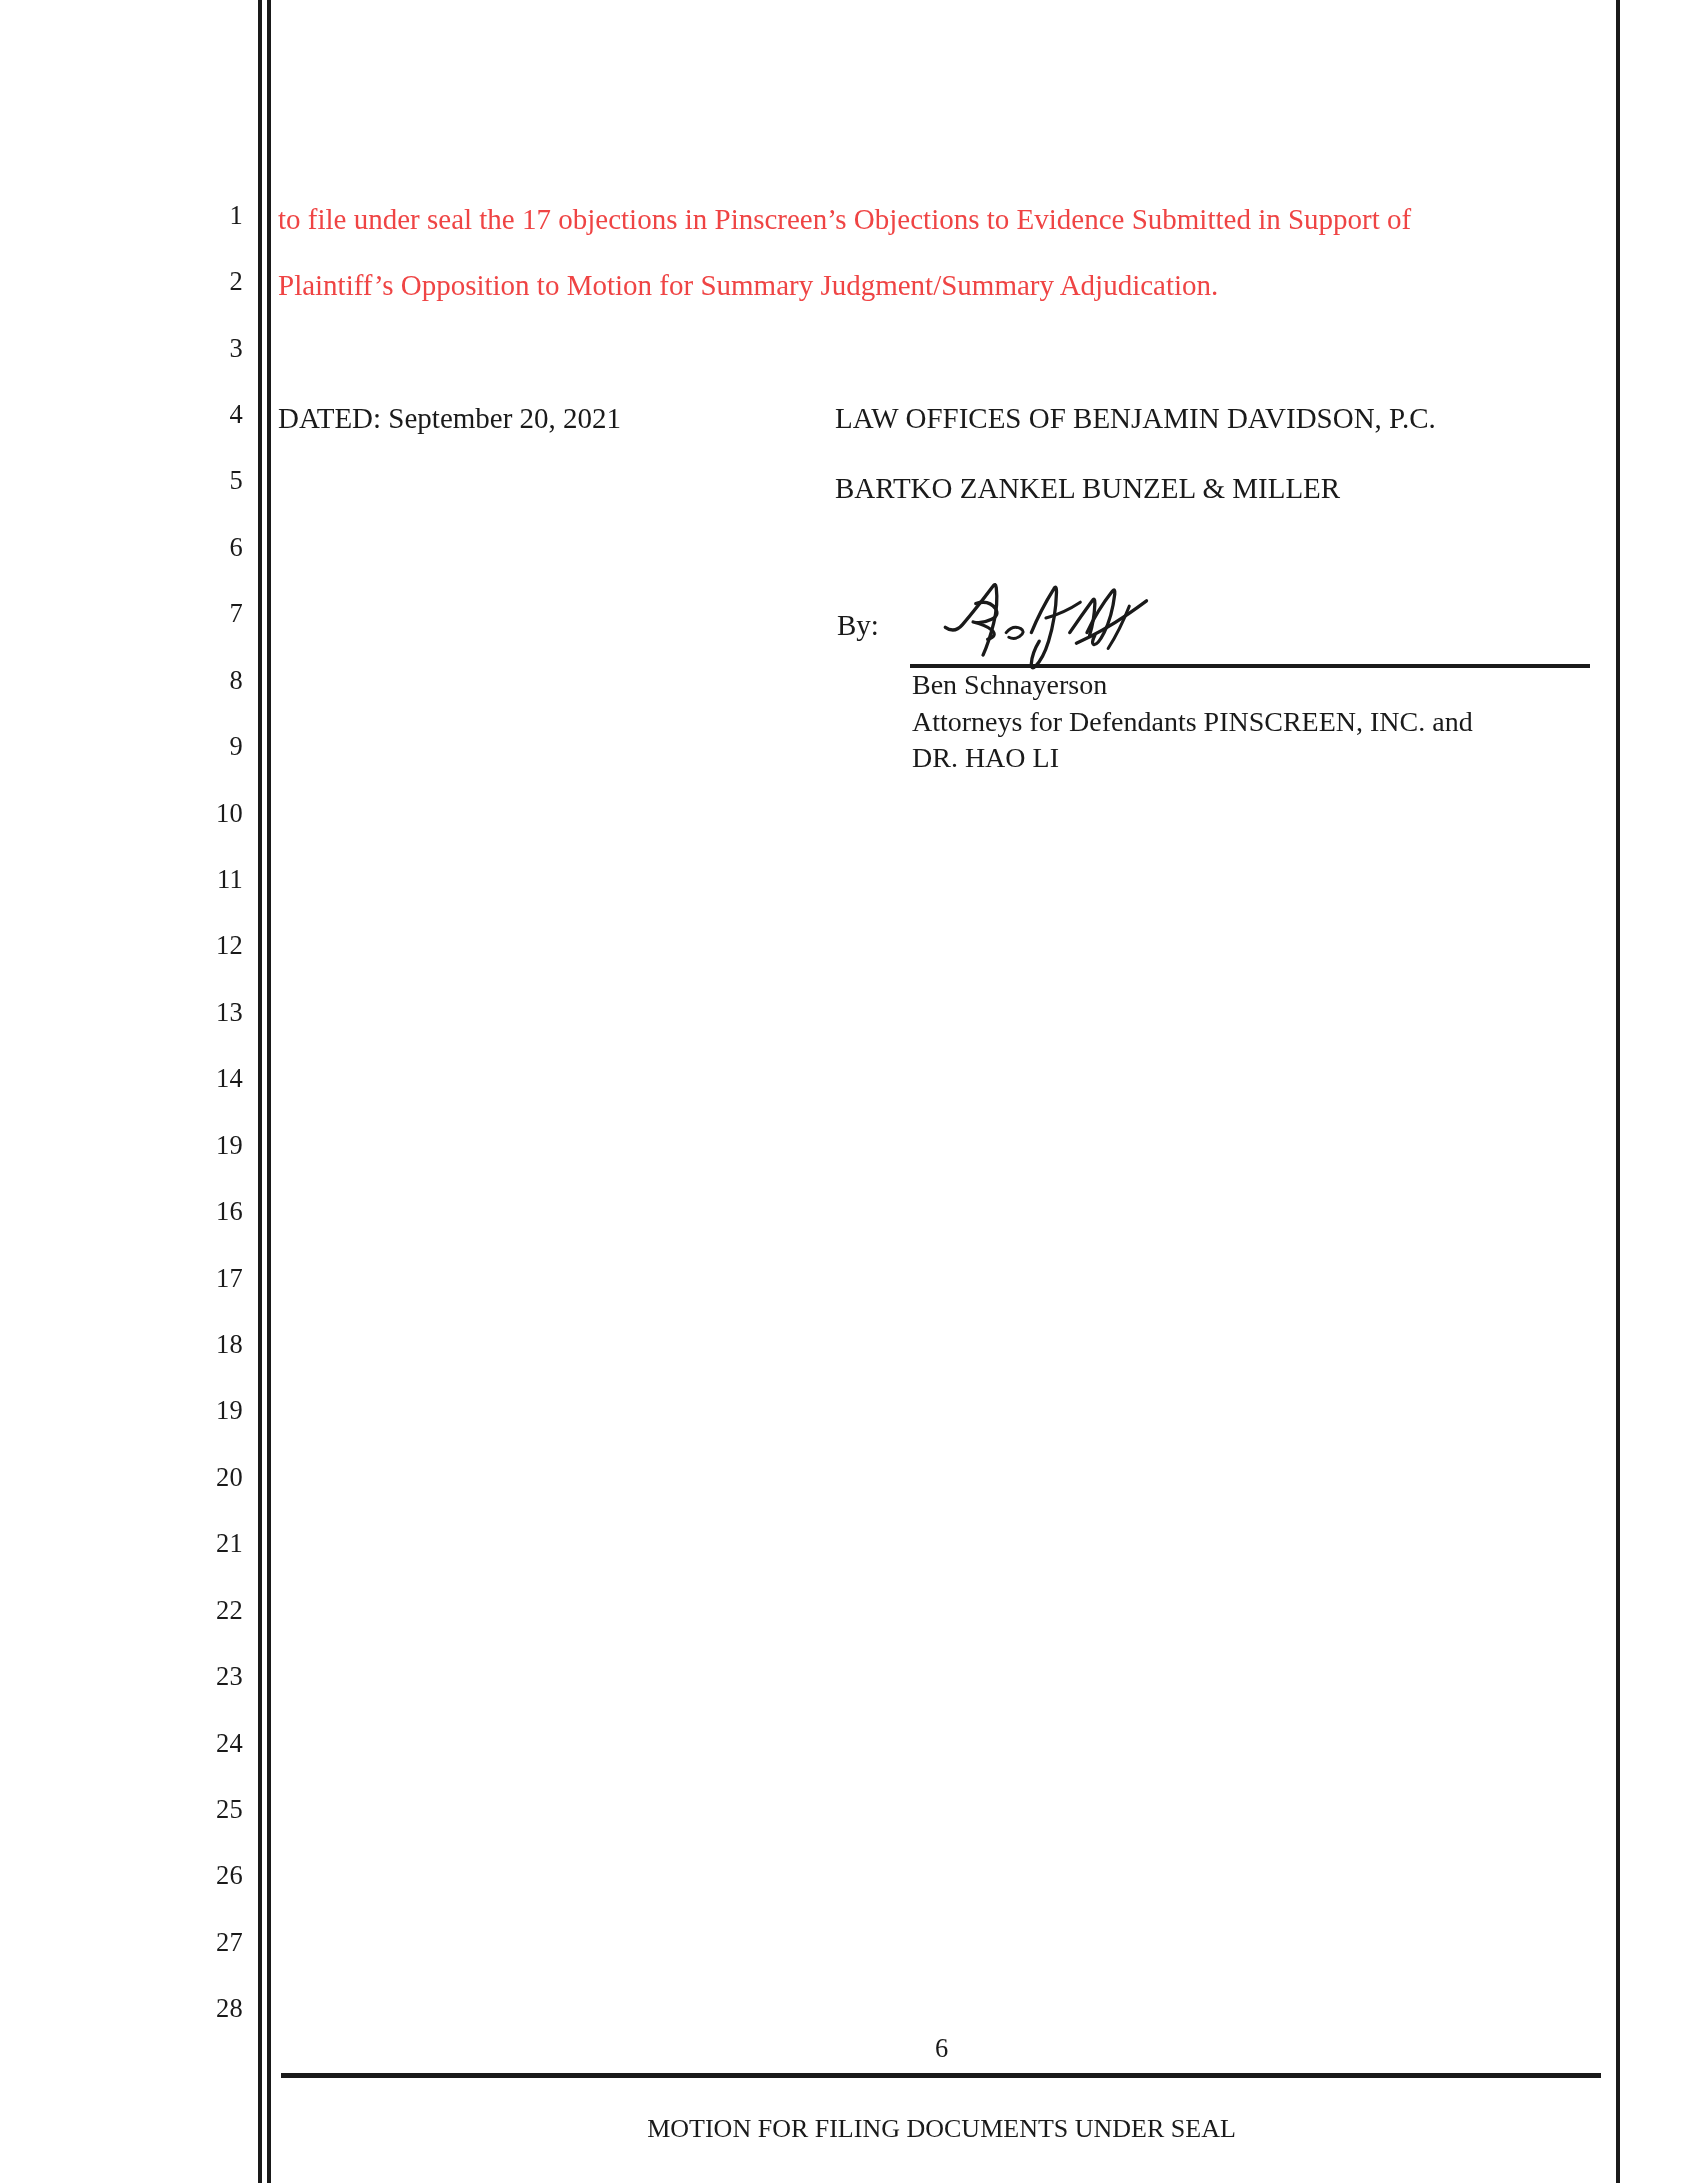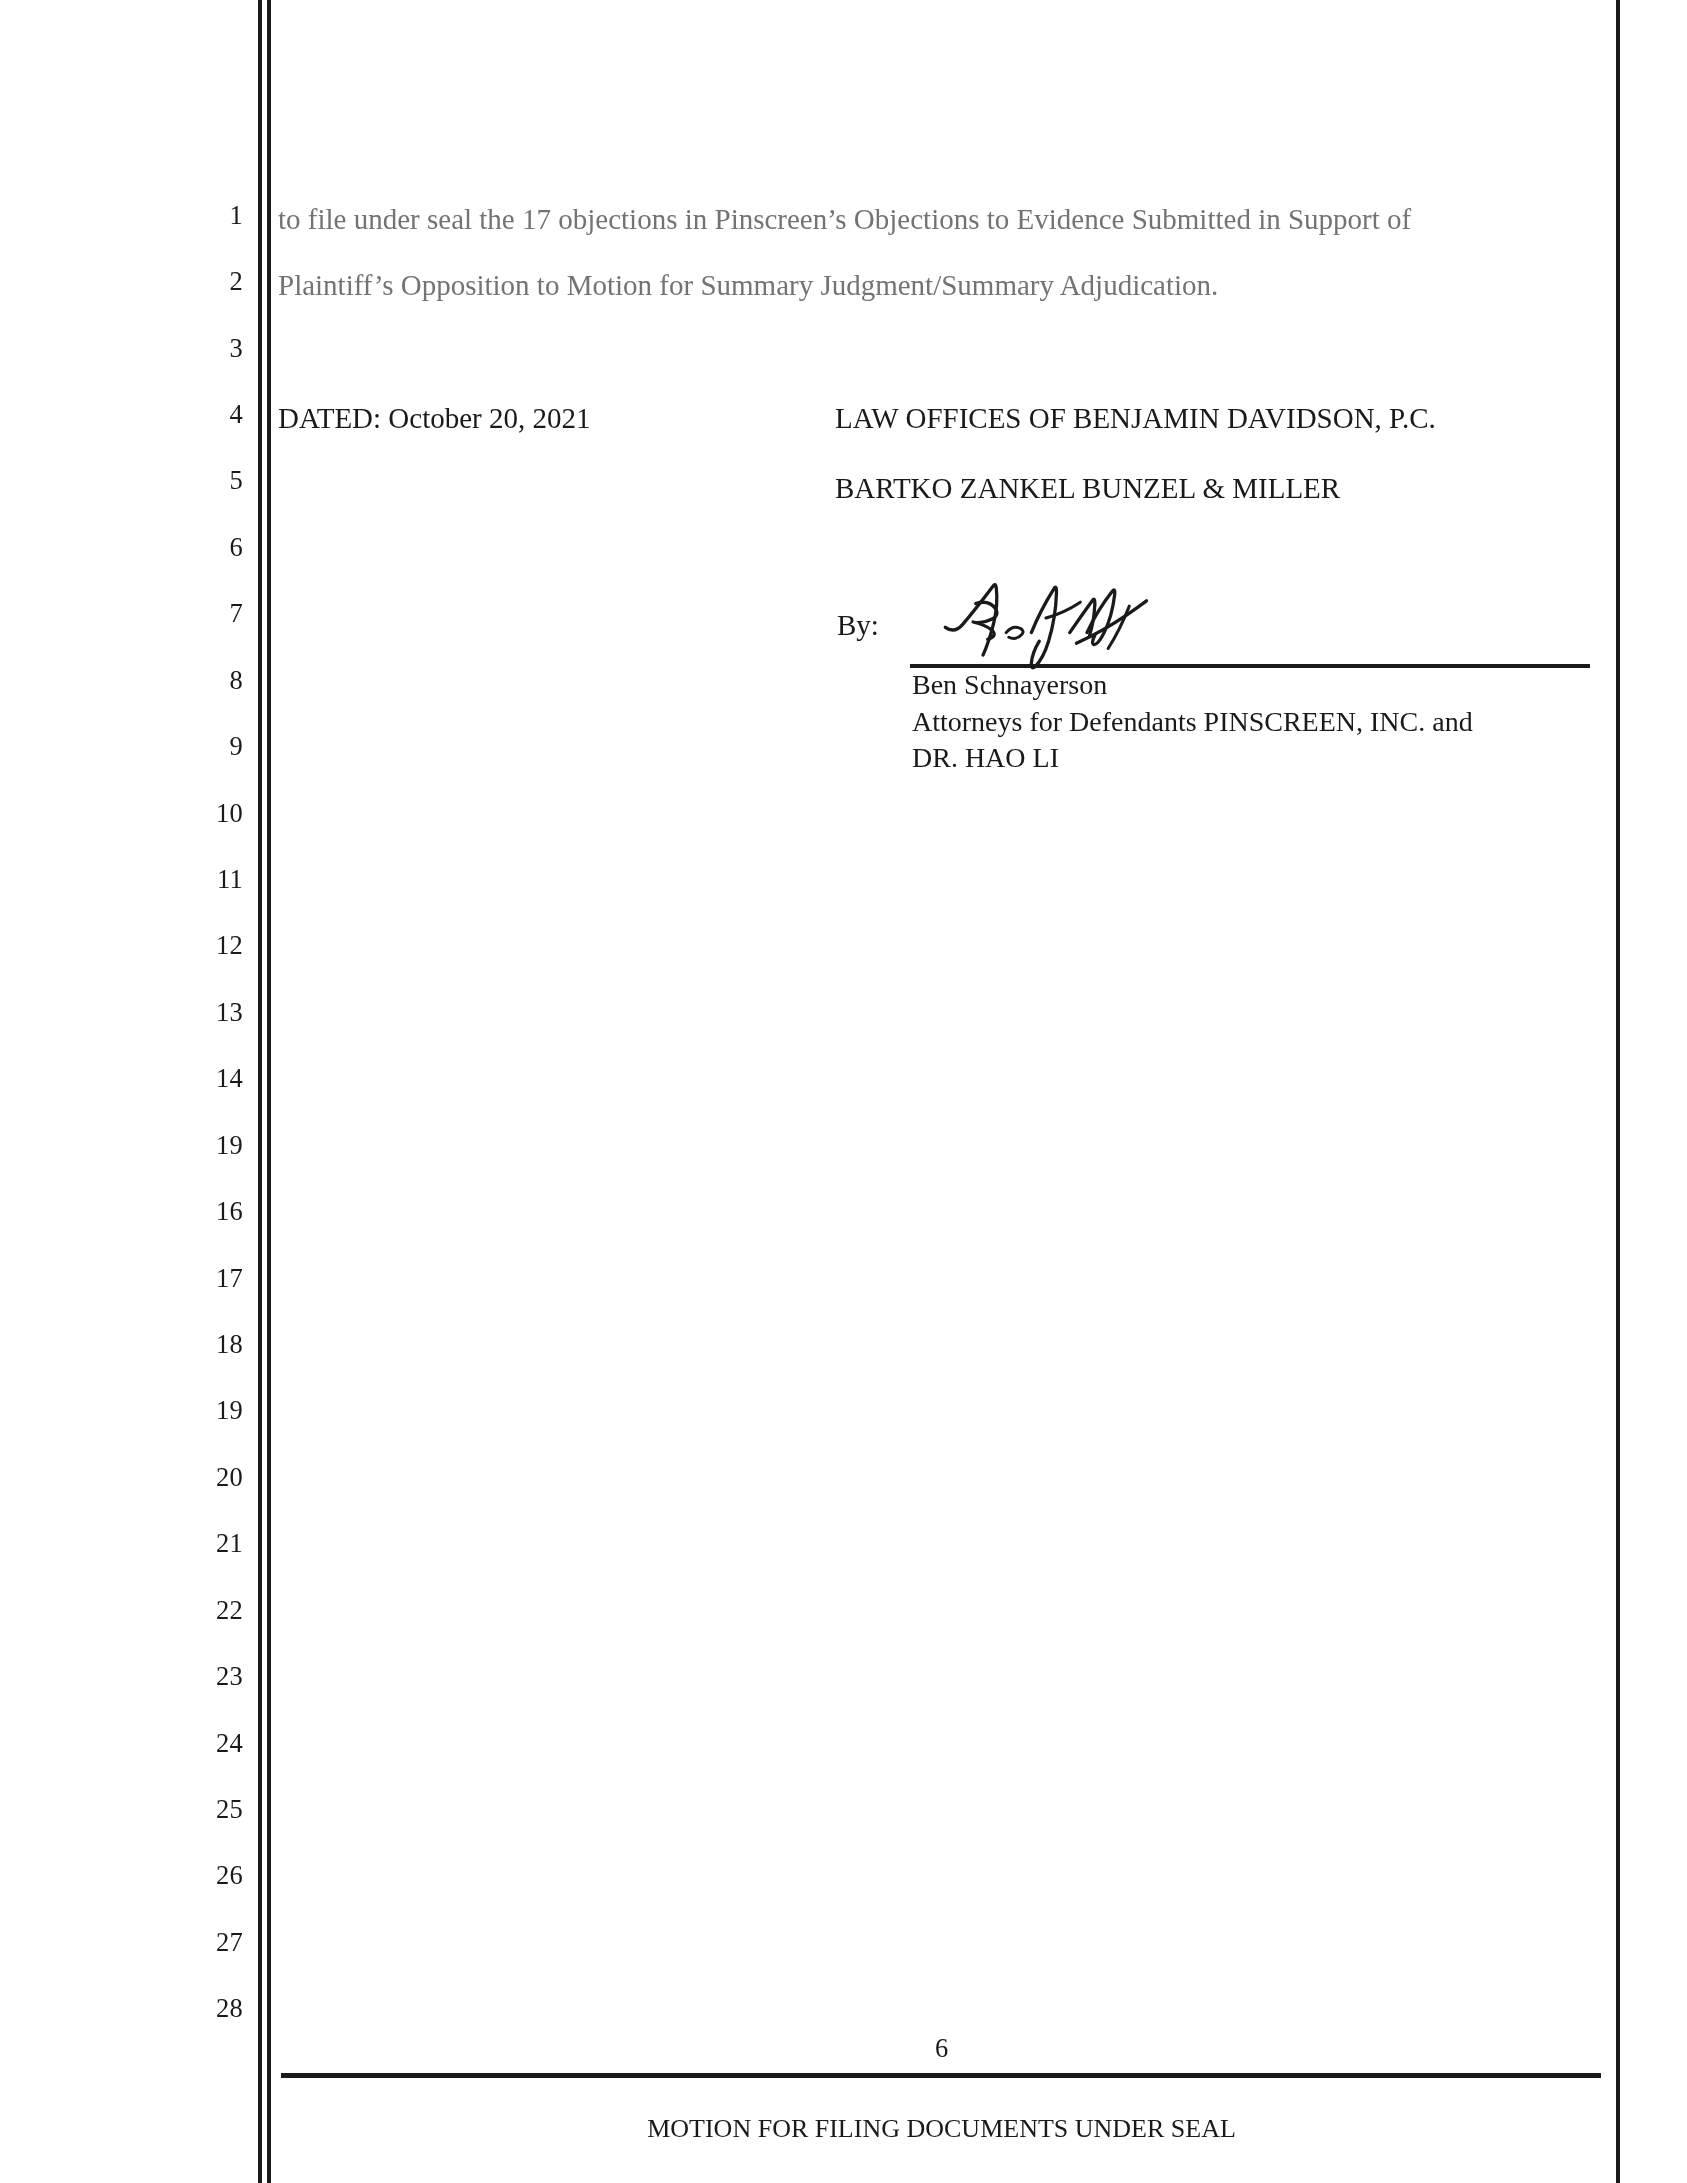--- a/index.html
+++ b/index.html
@@ -62,21 +62,21 @@
     width: 1327px;
     height: 2183px;
   }
 
   .para-line {
     position: absolute;
     left: 0;
     font-size: 29px;
     line-height: 32px;
     white-space: nowrap;
-    color: #737373;
+    color: #ef4444;
   }
 
   
   .dated-label {
     position: absolute;
     left: 0;
     font-size: 29px;
     line-height: 32px;
     white-space: nowrap;
   }
@@ -187,21 +187,21 @@
     <div class="line-number" style="top: 1862px;">26</div>
     <div class="line-number" style="top: 1929px;">27</div>
     <div class="line-number" style="top: 1995px;">28</div>
   </div>
 
 <div class="body-col">
 
   <div class="para-line" style="top:203px;">to file under seal the 17 objections in Pinscreen’s Objections to Evidence Submitted in Support of</div>
   <div class="para-line" style="top:269px;">Plaintiff’s Opposition to Motion for Summary Judgment/Summary Adjudication.</div>
 
-  <div class="dated-label" style="top:402px;">DATED:  October 20, 2021</div>
+  <div class="dated-label" style="top:402px;">DATED:  September 20, 2021</div>
   <div class="firm-line" style="top:402px;">LAW OFFICES OF BENJAMIN DAVIDSON, P.C.</div>
   <div class="firm-line" style="top:472px;">BARTKO ZANKEL BUNZEL &amp; MILLER</div>
 
   <div class="by-label">By:</div>
 
   <svg class="sig-mark" viewBox="0 0 420 160">
     <g fill="none" stroke="#1a1a1a" stroke-linecap="round" stroke-linejoin="round">
       <path d="M8 88 q14 10 26 -4 q22 -26 46 -58 q4 -6 5 2 q3 26 -4 54 q-7 28 -16 48" stroke-width="5"></path>
       <path d="M54 52 q20 -6 30 8 q6 10 -6 16 q-14 7 -28 4 q18 4 28 12 q10 9 -6 14" stroke-width="5"></path>
       <path d="M100 96 q10 -12 22 -6 q8 5 -2 12 q-8 5 -16 1" stroke-width="4.5"></path>

